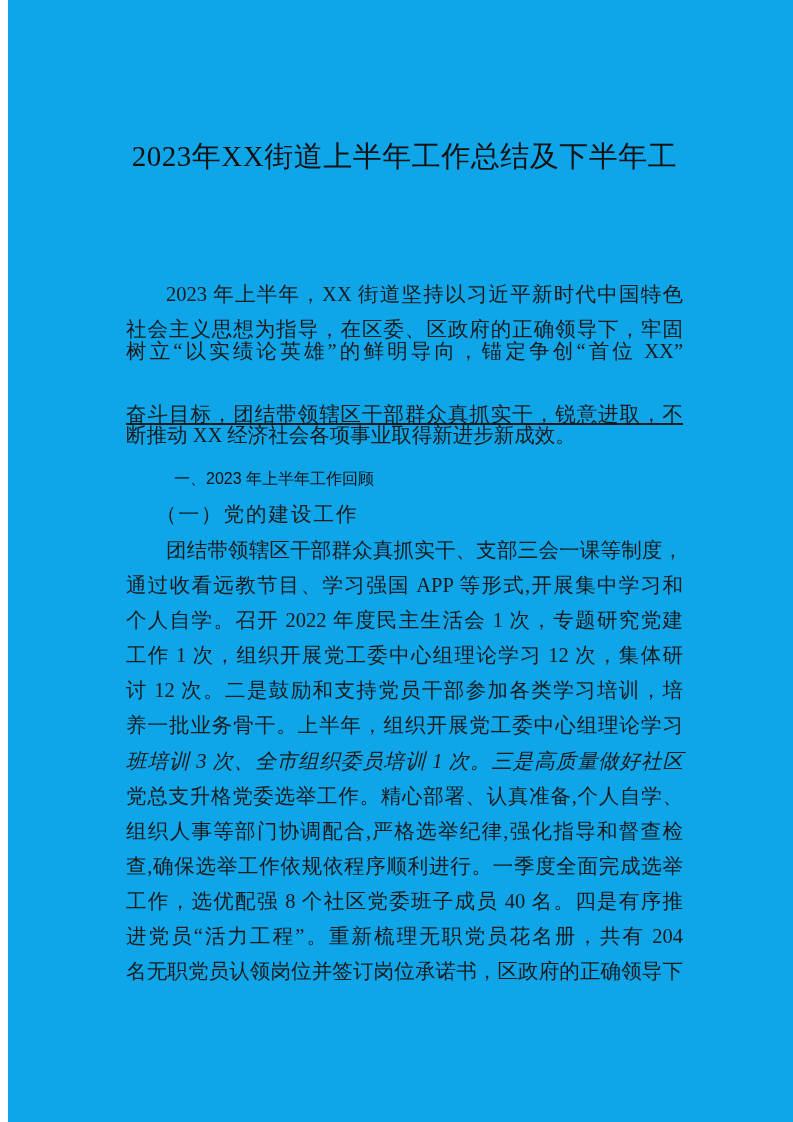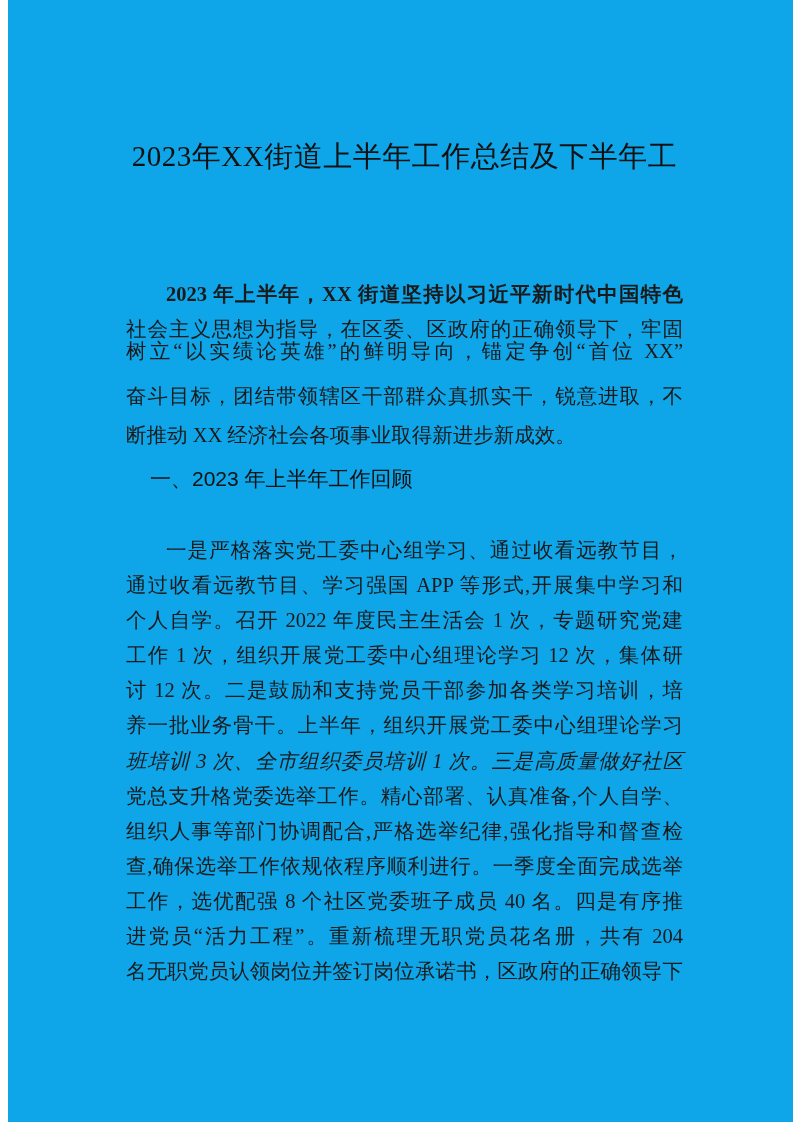--- a/index.html
+++ b/index.html
@@ -48,22 +48,22 @@
     }
     .line.indent {
       left: 158px;
       width: 517px;
     }
     .line.last {
       text-align-last: left;
     }
     .heading1 {
       position: absolute;
-      left: 142px;
-      font-size: 21px;
+      left: 166px;
+      font-size: 16px;
       line-height: 26px;
       white-space: nowrap;
       font-family: "Liberation Sans", "DejaVu Sans", sans-serif;
       color: #111;
     }
     .heading2 {
       position: absolute;
       left: 148px;
       font-size: 20.5px;
       line-height: 26px;
@@ -74,31 +74,32 @@
     }
   </style>
 </head>
 <body>
 
 <div class="page">
 
   <div class="title-line" style="top:138px;">2023年XX街道上半年工作总结及下半年工</div>
 
   <div>
-    <div class="line indent" style="top:281px;font-weight:bold;">2023 年上半年，XX 街道坚持以习近平新时代中国特色</div>
+    <div class="line indent" style="top:281px;">2023 年上半年，XX 街道坚持以习近平新时代中国特色</div>
     <div class="line" style="top:316px;">社会主义思想为指导，在区委、区政府的正确领导下，牢固</div>
     <div class="line" style="top:338px;">树立“以实绩论英雄”的鲜明导向，锚定争创“首位 XX”</div>
-    <div class="line" style="top:383px;">奋斗目标，团结带领辖区干部群众真抓实干，锐意进取，不</div>
+    <div class="line" style="top:401px;text-decoration:underline;">奋斗目标，团结带领辖区干部群众真抓实干，锐意进取，不</div>
     <div class="line last" style="top:422px;">断推动 XX 经济社会各项事业取得新进步新成效。</div>
   </div>
 
   <div class="heading1" style="top:466px;">一、2023 年上半年工作回顾</div>
+  <div class="heading2" style="top:501px;">（一）党的建设工作</div>
 
   <div>
-    <div class="line indent" style="top:537px;">一是严格落实党工委中心组学习、通过收看远教节目，</div>
+    <div class="line indent" style="top:537px;">团结带领辖区干部群众真抓实干、支部三会一课等制度，</div>
     <div class="line" style="top:572px;">通过收看远教节目、学习强国 APP 等形式,开展集中学习和</div>
     <div class="line" style="top:607px;">个人自学。召开 2022 年度民主生活会 1 次，专题研究党建</div>
     <div class="line" style="top:642px;">工作 1 次，组织开展党工委中心组理论学习 12 次，集体研</div>
     <div class="line" style="top:677px;">讨 12 次。二是鼓励和支持党员干部参加各类学习培训，培</div>
     <div class="line" style="top:712px;">养一批业务骨干。上半年，组织开展党工委中心组理论学习</div>
     <div class="line" style="top:748px;font-style:italic;">班培训 3 次、全市组织委员培训 1 次。三是高质量做好社区</div>
     <div class="line" style="top:783px;">党总支升格党委选举工作。精心部署、认真准备,个人自学、</div>
     <div class="line" style="top:818px;">组织人事等部门协调配合,严格选举纪律,强化指导和督查检</div>
     <div class="line" style="top:853px;">查,确保选举工作依规依程序顺利进行。一季度全面完成选举</div>
     <div class="line" style="top:888px;">工作，选优配强 8 个社区党委班子成员 40 名。四是有序推</div>

